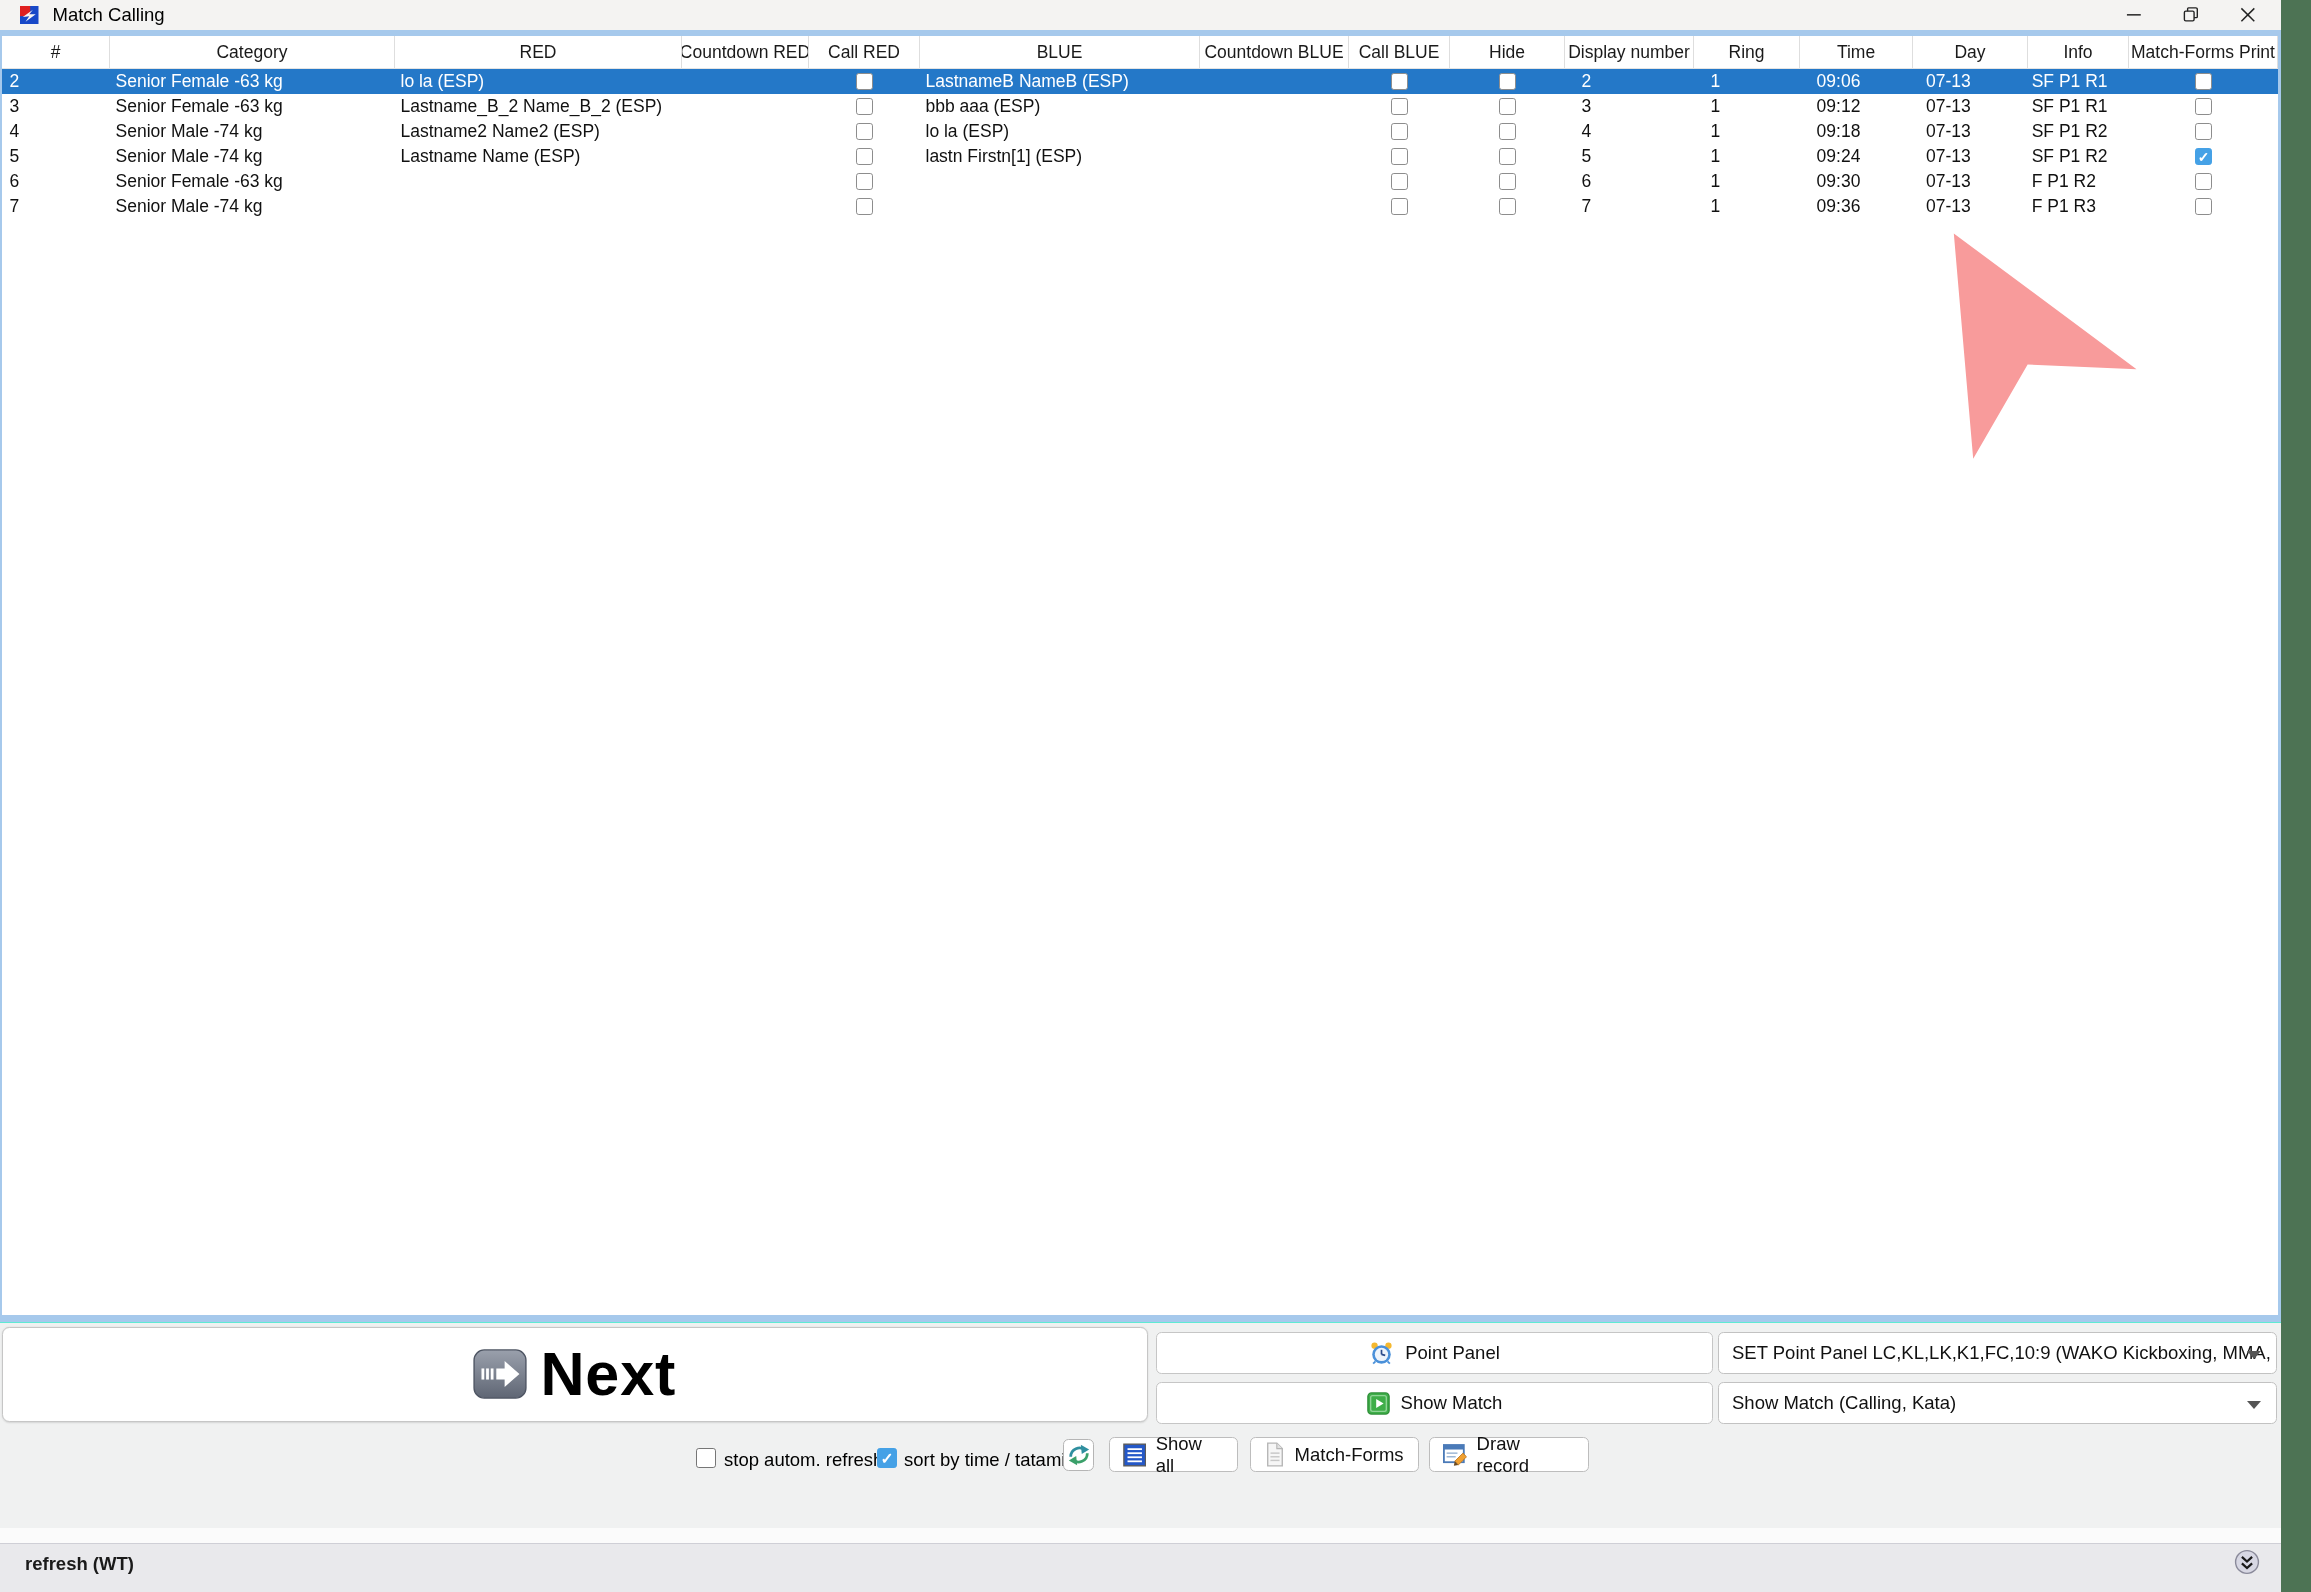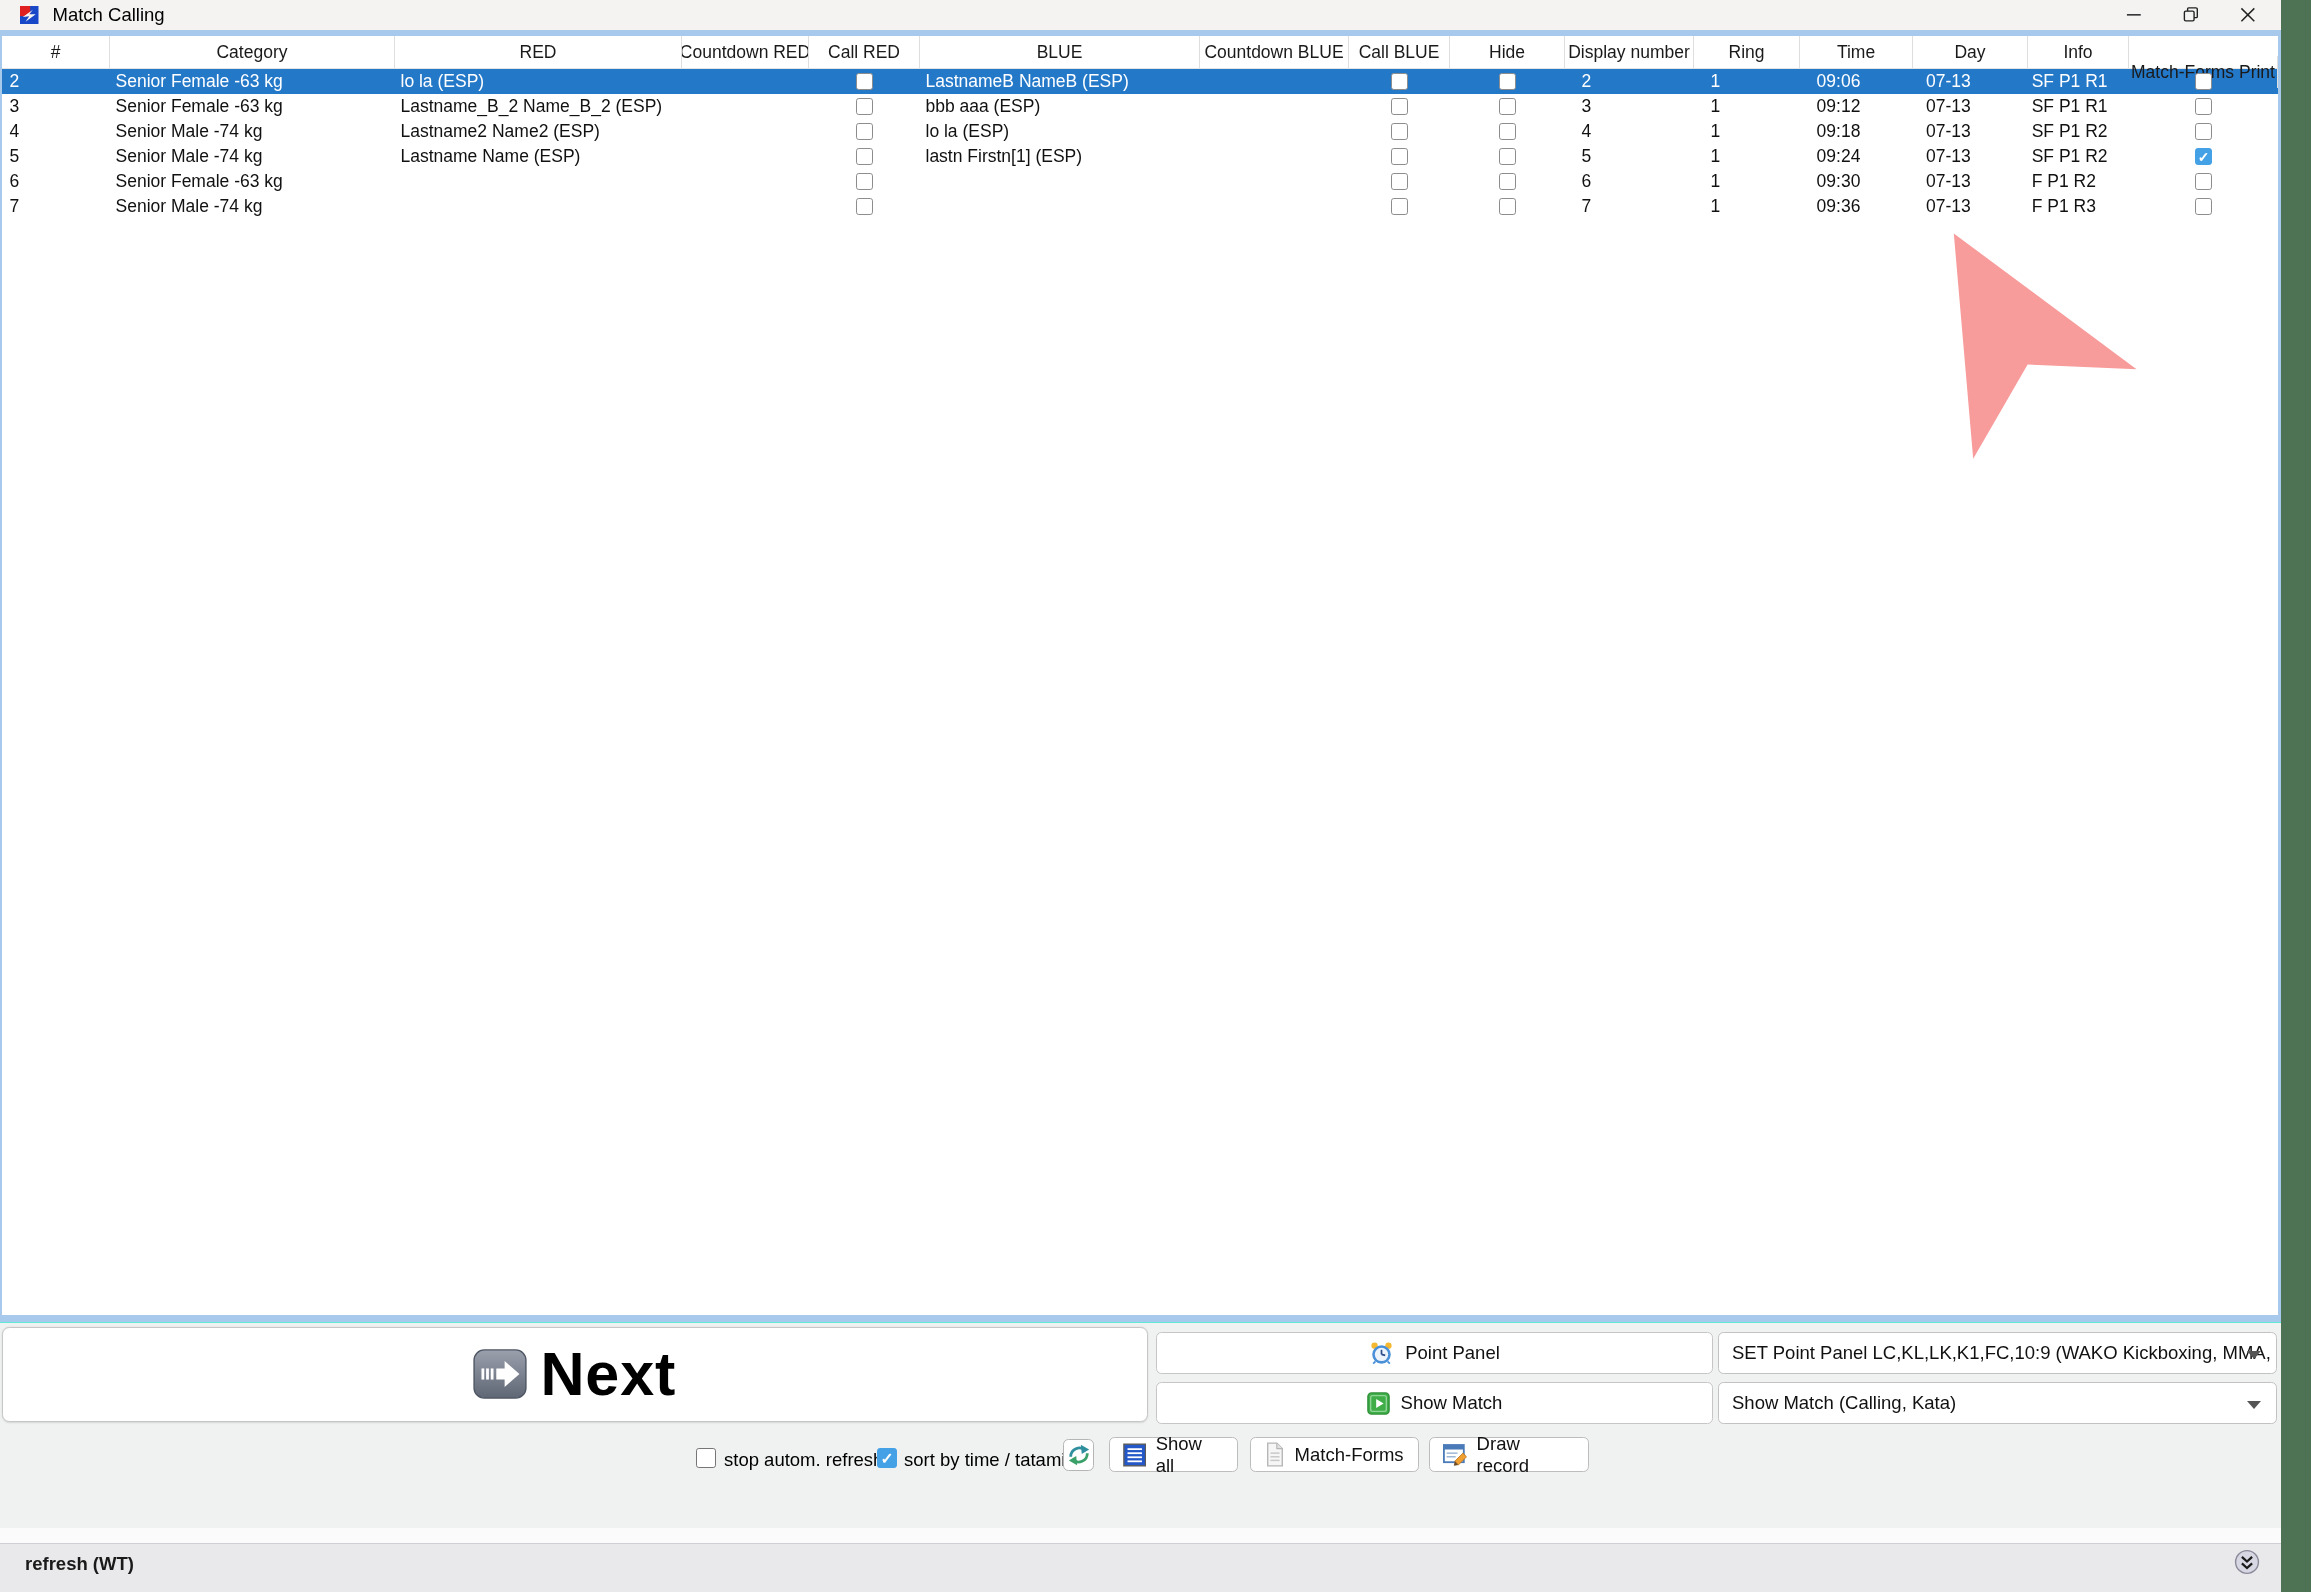--- a/index.html
+++ b/index.html
@@ -118,21 +118,21 @@
           <div class="hcell" style="width: 111px;">Call RED</div>
           <div class="hcell" style="width: 280px;">BLUE</div>
           <div class="hcell" style="width: 149px;">Countdown BLUE</div>
           <div class="hcell" style="width: 101px;">Call BLUE</div>
           <div class="hcell" style="width: 115px;">Hide</div>
           <div class="hcell" style="width: 129px;">Display number</div>
           <div class="hcell" style="width: 106px;">Ring</div>
           <div class="hcell" style="width: 113px;">Time</div>
           <div class="hcell" style="width: 115px; text-align: right;">Day</div>
           <div class="hcell" style="width: 101px;">Info</div>
-          <div class="hcell" style="width: 149px; margin-top: 20px;">Match-Forms Print</div>
+          <div class="hcell" style="width: 149px;">Match-Forms Print</div>
         </div>
       <div>
           <div class="trow selected">
             <div class="tcell" style="width: 108px; padding-left: 7.4px;">2</div>
             <div class="tcell" style="width: 285px; padding-left: 5.5px;">Senior Female -63 kg</div>
             <div class="tcell" style="width: 287px; padding-left: 5.5px;">lo la (ESP)</div>
             <div class="tcell" style="width: 127px; padding-left: 5.5px;"></div>
             <div class="tcell c-center" style="width: 111px;">
               <span class="cb"></span>
             </div>

